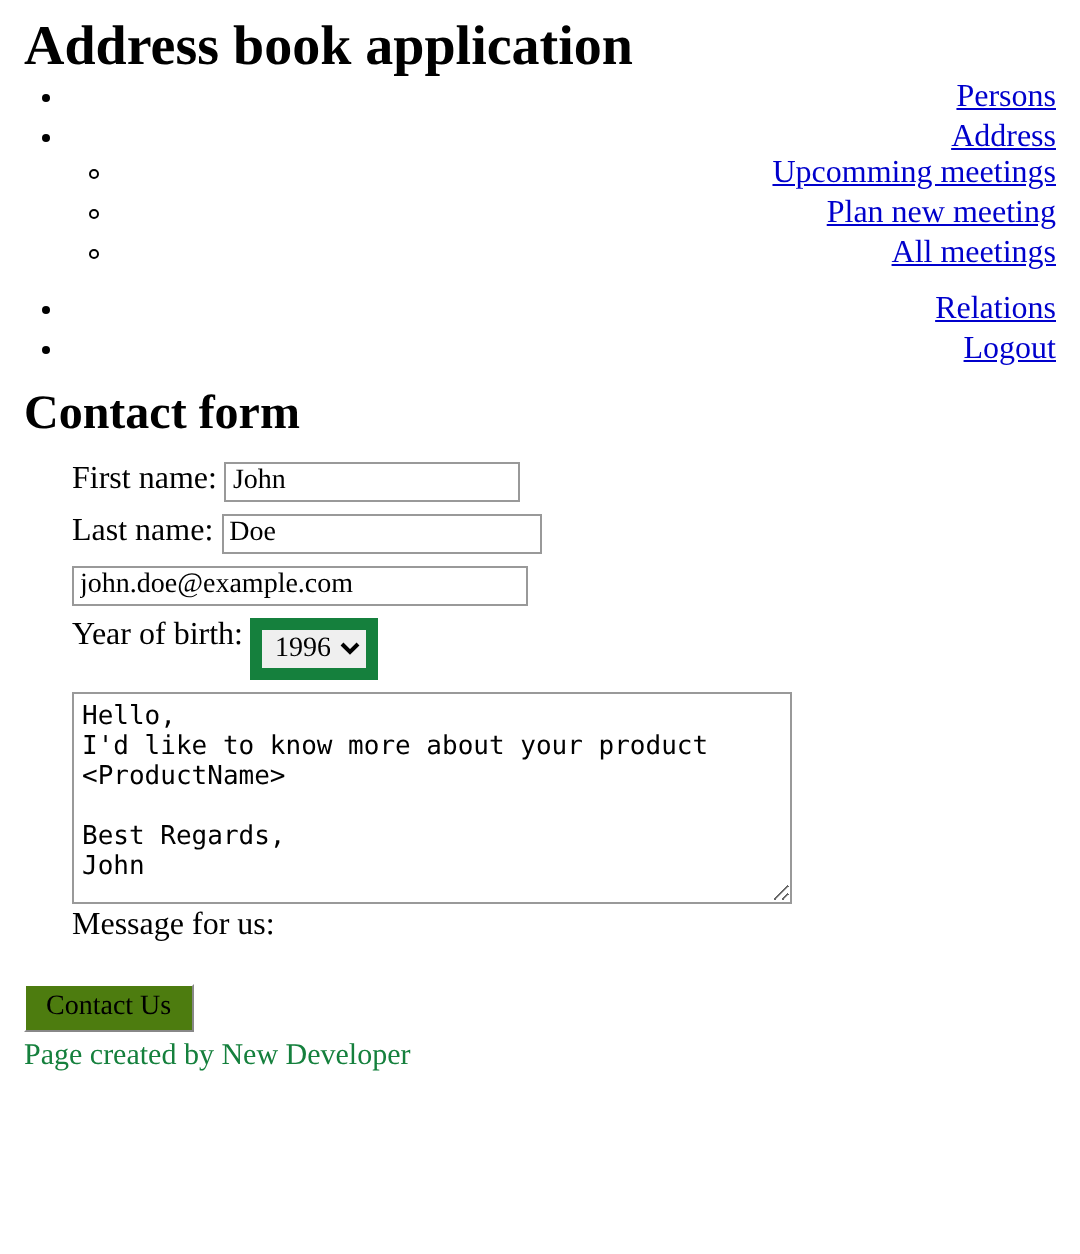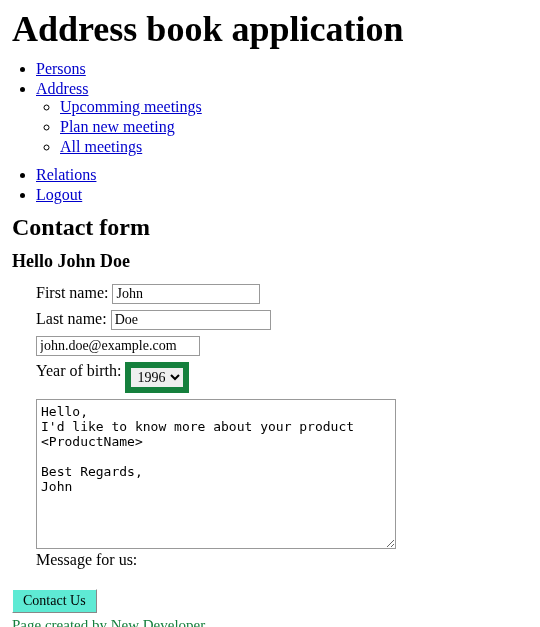--- a/index.html
+++ b/index.html
@@ -12,41 +12,41 @@
       font-family: Times New Roman, serif;
       font-size: 16px;
       color: #000;
       background: #fff;
       padding: 8px 12px;
       width: 540px;
       min-height: 627px;
     }
 
     h1 {
-      font-size: 36px;
+      font-size: 28px;
       font-weight: bold;
-      margin-bottom: 10px;
     }
 
     h2 {
       font-size: 24px;
       font-weight: bold;
       margin-bottom: 10px;
     }
 
     h3 {
       font-size: 18px;
       font-weight: bold;
       margin-bottom: 12px;
     }
 
     nav ul {
       list-style: disc;
       margin-left: 24px;
       margin-bottom: 10px;
+      text-align: right;
     }
 
     nav ul li {
       margin-bottom: 2px;
     }
 
     nav ul li a {
       color: #00c;
       text-decoration: underline;
     }
@@ -96,36 +96,36 @@
       align-items: flex-start;
     }
 
     .message-item label {
       white-space: nowrap;
       margin-right: 4px;
     }
 
     textarea {
       width: 360px;
-      height: 150px;
+      height: 106px;
       border: 1px solid #999;
       font-family: monospace;
       font-size: 13px;
       color: #000;
       padding: 4px;
       resize: both;
       vertical-align: top;
     }
 
     .contact-btn {
       margin-top: 14px;
       padding: 3px 10px;
       font-size: 14px;
       font-family: Times New Roman, serif;
-      background: #5eead4;
+      background: #4d7c0f;
       border: 1px solid #888;
       border-top-color: #fff;
       border-left-color: #fff;
       cursor: pointer;
     }
 
     .footer {
       margin-top: 4px;
       font-size: 15px;
       color: #15803d;
@@ -168,33 +168,32 @@
       <a href="#">Logout</a>
     </li>
   </ul>
 </nav>
 
 <div class="section-divider"></div>
 
 <h2>Contact form</h2>
 
 <div class="form-section">
-  <h3>Hello John Doe</h3>
 
   <ul class="form-list">
     <li>
       <label>First name:</label>
       <input type="text" style="width: 148px;" value="John">
     </li>
     <li>
       <label>Last name:</label>
       <input type="text" style="width: 160px;" value="Doe">
     </li>
     <li>
-      <input type="text" style="width: 164px; font-family: Liberation Serif, serif;" value="john.doe@example.com">
+      <input type="text" style="width: 228px; font-family: Liberation Serif, serif;" value="john.doe@example.com">
     </li>
     <li>
       <label>Year of birth:</label>
       <select>
         <option>1990</option>
         <option>1991</option>
         <option>1992</option>
         <option>1993</option>
         <option>1994</option>
         <option>1995</option>

